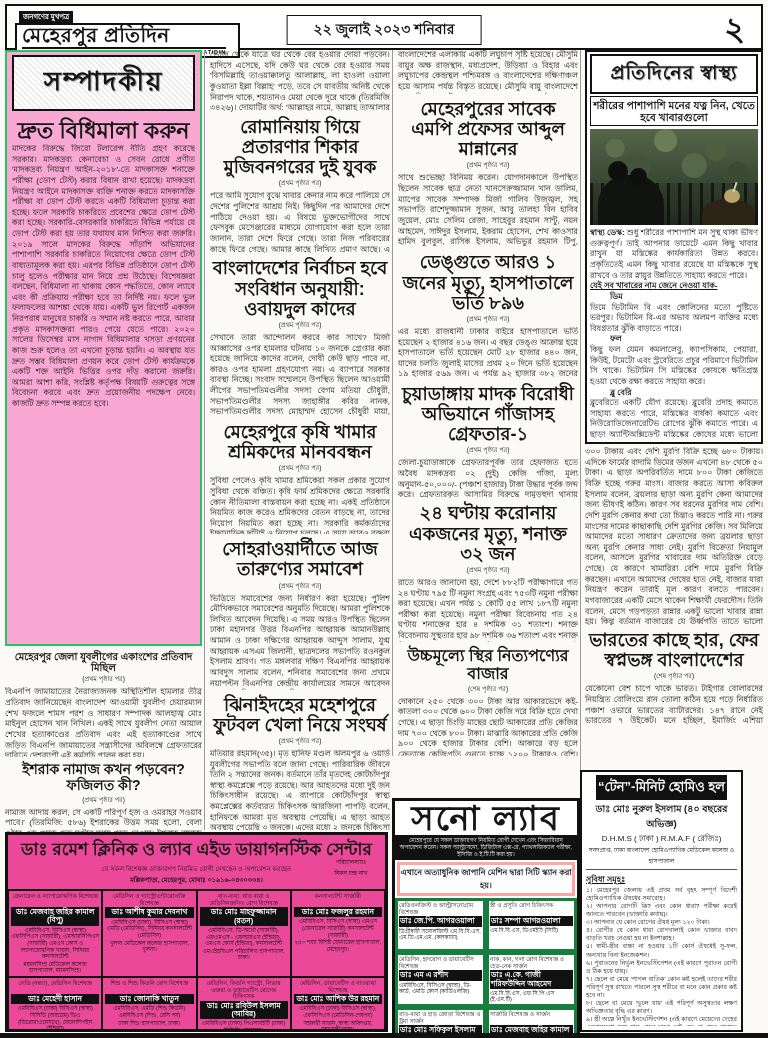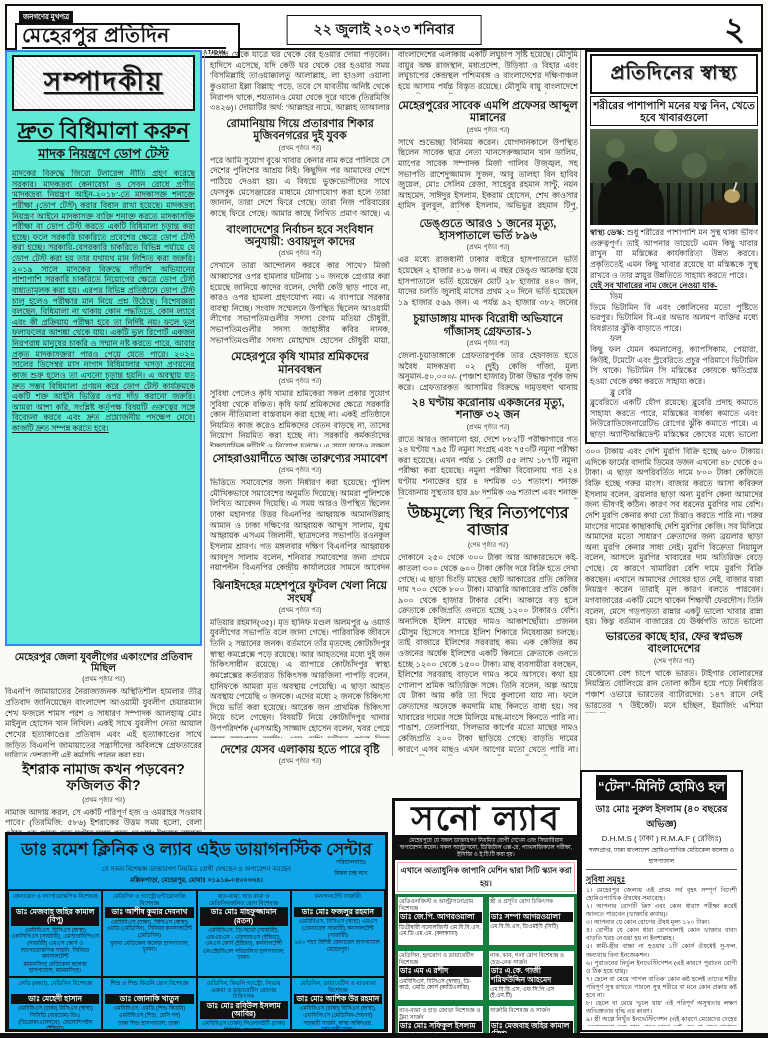--- a/index.html
+++ b/index.html
@@ -17,24 +17,24 @@
            padding:2px 26px;font-size:14px;font-weight:bold;background:#fff;white-space:nowrap;}
   .pagenum{position:absolute;right:16px;top:-2px;font-size:32px;font-weight:bold;
            font-family:"Liberation Serif","DejaVu Serif",serif;}
   
   .col{position:absolute;top:50px;overflow:hidden;box-sizing:border-box;}
   #col1{left:5px;width:197px;height:782px;}
   #col2{left:204px;width:186px;height:780px;border-left:1px solid #9a9a9a;padding-left:5px;}
   #col3{left:392px;width:186px;height:706px;border-left:1px solid #9a9a9a;padding-left:5px;}
   #col4{left:580px;width:183px;height:720px;border-left:1px solid #9a9a9a;padding-left:4px;}
   .body{font-size:8px;line-height:1.33;text-align:justify;overflow:hidden;word-break:break-word;}
-  .art .h{font-weight:bold;text-align:center;font-size:11px;line-height:1.12;margin:5px 0 1px;}
+  .art .h{font-weight:bold;text-align:center;font-size:18px;line-height:1.12;margin:5px 0 1px;}
   .dateline{text-align:center;font-size:6.5px;margin-bottom:2px;color:#222;}
   
-  .ed-box{border:2px solid #3b82f6;padding:3px 5px;box-sizing:border-box;height:596px;overflow:hidden;background:#5eead4;text-decoration:underline;}
+  .ed-box{border:2px solid #22c55e;padding:3px 5px;box-sizing:border-box;height:596px;overflow:hidden;background:#f9a8d4;}
   .ed-banner{border:2px solid #111;text-align:center;font-size:26px;font-weight:bold;letter-spacing:2px;
              padding:4px 0;background:repeating-linear-gradient(45deg,#fff 0 2px,#eee 2px 4px);
              text-shadow:1px 1px 0 #999;}
   .ed-headline{font-size:22px;font-weight:bold;text-align:center;margin:8px 0 2px;line-height:1.05;}
   .ed-subhead{font-size:13px;font-weight:bold;text-align:center;margin:2px 0 4px;}
   
   .hl-box{border:2px solid #111;background:#fff;padding:2px 3px;box-sizing:border-box;overflow:hidden;}
   .hl-banner{border:2px solid #111;text-align:center;font-size:19px;font-weight:bold;letter-spacing:1px;
              padding:2px 0;margin-bottom:2px;text-shadow:1px 1px 0 #aaa;}
   .hl-headline{border:1px solid #111;font-size:10.5px;font-weight:bold;text-align:center;padding:2px 1px;line-height:1.15;}
@@ -50,37 +50,37 @@
   .rail{position:absolute;bottom:0;left:0;right:0;height:42px;
         background:repeating-linear-gradient(90deg,rgba(12,14,11,.8) 0 3px,rgba(30,36,28,.25) 3px 11px);}
   .couple{position:absolute;bottom:0;left:8px;width:66px;height:50px;background:#10130e;border-radius:30px 30px 0 0;}
   .head1{position:absolute;bottom:44px;left:18px;width:20px;height:20px;background:#0d100c;border-radius:50%;}
   .head2{position:absolute;bottom:40px;left:40px;width:17px;height:17px;background:#0d100c;border-radius:50%;}
   .table{position:absolute;bottom:0;right:4px;width:52px;height:26px;background:#2e2317;border-radius:50% 50% 0 0;}
   .coconut{position:absolute;bottom:22px;right:18px;width:16px;height:14px;background:#b9a368;border-radius:50%;}
   .straw{position:absolute;bottom:33px;right:22px;width:2px;height:10px;background:#d8d2c0;transform:rotate(18deg);}
   .hl-desk{font-weight:bold;}
   .hl-sub{font-weight:bold;text-decoration:underline;}
-  .hl-item-t{font-weight:normal;padding-left:20px;}
-  
-  #ad-ramesh{position:absolute;left:5px;top:832px;width:383px;height:200px;border:3px solid #111;background:#0ea5e9;box-sizing:border-box;overflow:hidden;}
+  .hl-item-t{font-weight:bold;padding-left:20px;}
+  
+  #ad-ramesh{position:absolute;left:5px;top:832px;width:383px;height:200px;border:3px solid #111;background:#ec4899;box-sizing:border-box;overflow:hidden;}
   .ram-title{font-size:17px;font-weight:bold;text-align:center;margin-top:1px;}
   .ram-sub{font-size:6.5px;text-align:center;}
   .ram-addr{font-size:6.5px;text-align:center;font-weight:bold;}
   .ram-mgr{position:absolute;right:4px;top:22px;font-size:6px;text-align:center;width:60px;}
   .doc-grid{display:grid;grid-template-columns:repeat(4,1fr);border-top:1.5px solid #111;margin-top:3px;}
   .doc-cell{border:1px solid #111;padding:2px 2px;text-align:center;min-height:72px;overflow:hidden;}
   .doc-spec{font-size:5.8px;line-height:1.15;min-height:13px;}
   .doc-name{background:#111;color:#fff;font-size:7.5px;font-weight:bold;padding:1px 1px;margin:1px 0;line-height:1.1;}
   .doc-qual{font-size:5.6px;line-height:1.2;}
   .doc-loc{font-size:5.6px;line-height:1.15;margin-top:1px;}
   #ad-sono{position:absolute;left:392px;top:758px;width:188px;height:274px;border:3px solid #111;background:#fff;box-sizing:border-box;overflow:hidden;margin-top:40px;}
   .sono-title{font-size:34px;font-weight:bold;text-align:center;line-height:1;letter-spacing:2px;}
   .sono-sub{background:#111;color:#eee;font-size:5.6px;text-align:center;padding:2px 3px;line-height:1.25;}
-  .sono-highlight{border:1px solid #fca5a5;font-size:8px;font-weight:bold;text-align:center;padding:1px 0;margin:2px 2px;}
+  .sono-highlight{border:3px solid #fca5a5;font-size:8px;font-weight:bold;text-align:center;padding:1px 0;margin:2px 2px;}
   .sono-grid{display:grid;grid-template-columns:1fr 1fr;}
   .sono-cell{border:3px solid #15803d;padding:1px;overflow:hidden;min-height:46px;}
   #ad-homeo{position:absolute;left:580px;top:770px;width:163px;height:262px;border:2px solid #111;background:#fff;box-sizing:border-box;overflow:hidden;padding:2px 4px;}
   .hom-title{background:#111;color:#fff;font-size:13px;font-weight:bold;text-align:center;padding:2px 0;margin:1px 10px;}
   .hom-doc{font-size:9.5px;font-weight:bold;text-align:center;margin-top:2px;}
   .hom-deg{font-size:8px;text-align:center;}
   .hom-aff{font-size:6px;text-align:center;border-bottom:1px solid #555;padding-bottom:2px;}
   .hom-benlabel{font-size:8px;font-weight:bold;text-decoration:underline;margin-top:3px;}
   .hom-list{font-size:6.2px;line-height:1.3;text-align:justify;}
   .hom-foot{font-size:7.5px;font-weight:bold;text-align:center;margin-top:9px;line-height:1.45;}
@@ -100,21 +100,20 @@
       </div>
     </div>
     <div class="datebox">২২ জুলাই ২০২৩ শনিবার</div>
     <div class="pagenum">২</div>
   </div>
 
   <div class="col" id="col1">
     <div class="ed-box">
       <div class="ed-banner">সম্পাদকীয়</div>
       <div class="ed-headline">দ্রুত বিধিমালা করুন</div>
-      <div class="ed-subhead">মাদক নিয়ন্ত্রণে ডোপ টেস্ট</div>
       <div class="body" style="max-height:470px">মাদকের বিরুদ্ধে জিরো টলারেন্স নীতি গ্রহণ করেছে সরকার। মাদকদ্রব্য কেনাবেচা ও সেবন রোধে প্রণীত 'মাদকদ্রব্য নিয়ন্ত্রণ আইন-২০১৮'-তে মাদকাসক্ত শনাক্তে পরীক্ষা (ডোপ টেস্ট) করার বিধান রাখা হয়েছে। মাদকদ্রব্য নিয়ন্ত্রণ আইনে মাদকাসক্ত ব্যক্তি শনাক্ত করতে মাদকাসক্তি পরীক্ষা বা ডোপ টেস্ট করতে একটি বিধিমালা চূড়ান্ত করা হচ্ছে। ফলে সরকারি চাকরিতে প্রবেশের ক্ষেত্রে ডোপ টেস্ট করা হচ্ছে। সরকারি-বেসরকারি চাকরিতে বিভিন্ন পর্যায়ে যে ডোপ টেস্ট করা হয় তার যথাযথ মান নিশ্চিত করা জরুরি। ২০১৯ সালে মাদকের বিরুদ্ধে সাঁড়াশি অভিযানের পাশাপাশি সরকারি চাকরিতে নিয়োগের ক্ষেত্রে ডোপ টেস্ট বাধ্যতামূলক করা হয়। এরপর বিভিন্ন প্রতিষ্ঠানে ডোপ টেস্ট চালু হলেও পরীক্ষার মান নিয়ে প্রশ্ন উঠেছে। বিশেষজ্ঞরা বলছেন, বিধিমালা না থাকায় কোন পদ্ধতিতে, কোন ল্যাবে এবং কী প্রক্রিয়ায় পরীক্ষা হবে তা নির্দিষ্ট নয়। ফলে ভুল ফলাফলের আশঙ্কা থেকে যায়। একটি ভুল রিপোর্ট একজন নিরপরাধ মানুষের চাকরি ও সম্মান নষ্ট করতে পারে, আবার প্রকৃত মাদকাসক্তরা পারও পেয়ে যেতে পারে। ২০২০ সালের ডিসেম্বর মাস নাগাদ বিধিমালার খসড়া প্রণয়নের কাজ শুরু হলেও তা এখনো চূড়ান্ত হয়নি। এ অবস্থায় যত দ্রুত সম্ভব বিধিমালা প্রণয়ন করে ডোপ টেস্ট কার্যক্রমকে একটি শক্ত আইনি ভিত্তির ওপর দাঁড় করানো জরুরি। আমরা আশা করি, সংশ্লিষ্ট কর্তৃপক্ষ বিষয়টি গুরুত্বের সঙ্গে বিবেচনা করবে এবং দ্রুত প্রয়োজনীয় পদক্ষেপ নেবে। কাজটি দ্রুত সম্পন্ন করতে হবে।</div>
     </div>
     <div class="art">
       <div class="h" style="font-size:10px">মেহেরপুর জেলা যুবলীগের একাংশের প্রতিবাদ মিছিল</div>
       <div class="dateline">(প্রথম পৃষ্ঠার পর)</div>
       <div class="body" style="max-height:70px">বিএনপি জামায়াতের নৈরাজ্যজনক অস্থিতিশীল হামলার তীব্র প্রতিবাদ জানিয়েছেন বাংলাদেশ আওয়ামী যুবলীগ চেয়ারম্যান শেখ ফজলে শামস পরশ ও সাধারণ সম্পাদক আলহাজ্ব মোঃ মাইনুল হোসেন খান নিখিল। একই সাথে যুবলীগ নেতা আয়াল শেখের হত্যাকাণ্ডের প্রতিবাদ এবং এই হত্যাকাণ্ডের সাথে জড়িত বিএনপি জামায়াতের সন্ত্রাসীদের অবিলম্বে গ্রেফতারের দাবিতে দেশব্যাপী এই কর্মসূচি পালন করা হয়।</div>
     </div>
     <div class="art">
       <div class="h" style="font-size:14px">ইশরাক নামাজ কখন পড়বেন? ফজিলত কী?</div>
       <div class="dateline">(প্রথম পৃষ্ঠার পর)</div>

